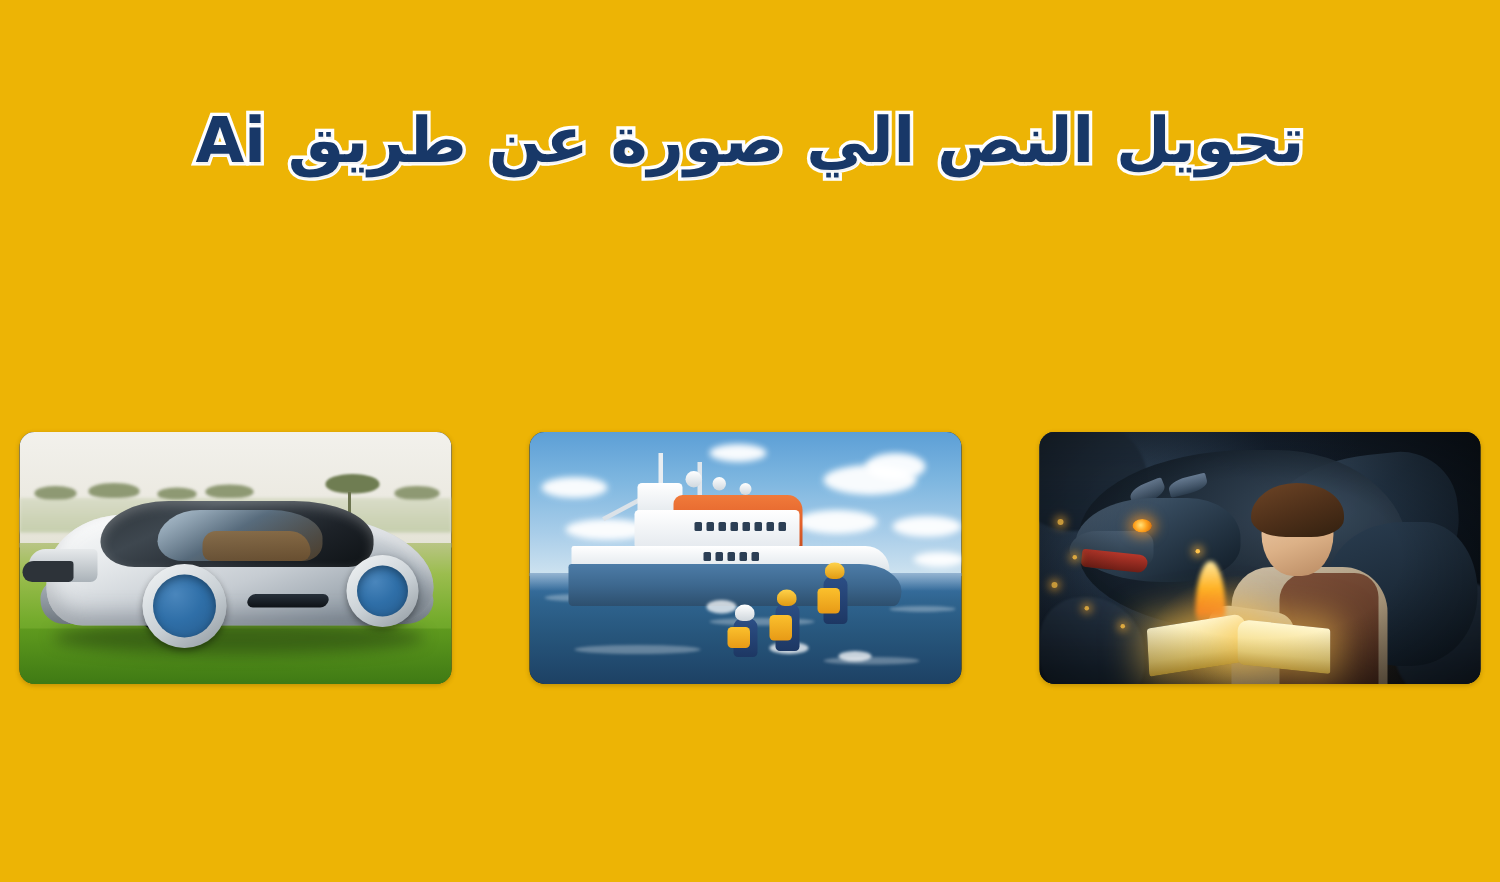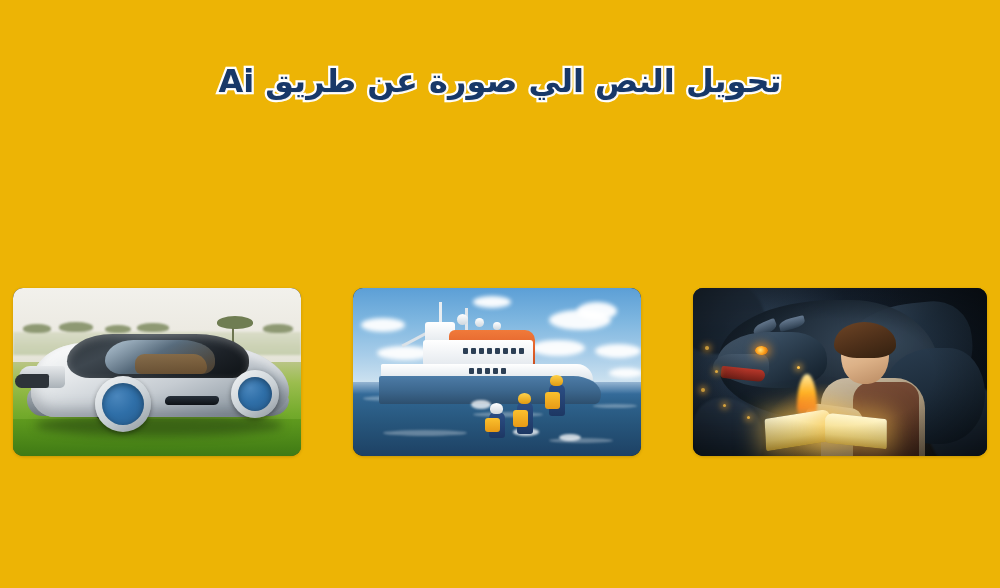--- a/index.html
+++ b/index.html
@@ -26,21 +26,21 @@
     position: absolute;
     left: 0;
     top: 40px;
     width: 1000px;
     text-align: center;
     direction: rtl;
   }
   .title {
     display: inline-block;
     font-family: "DejaVu Sans", "Liberation Sans", sans-serif;
-    font-size: 32px;
+    font-size: 42px;
     font-weight: 700;
     line-height: 1.25;
     letter-spacing: 0px;
     color: #183868;
     -webkit-text-stroke: 4.5px #ffffff;
     paint-order: stroke fill;
     text-shadow:
        0 0 0 #ffffff,
        1px 1px 0 rgba(0,0,0,0.05);
     white-space: nowrap;

